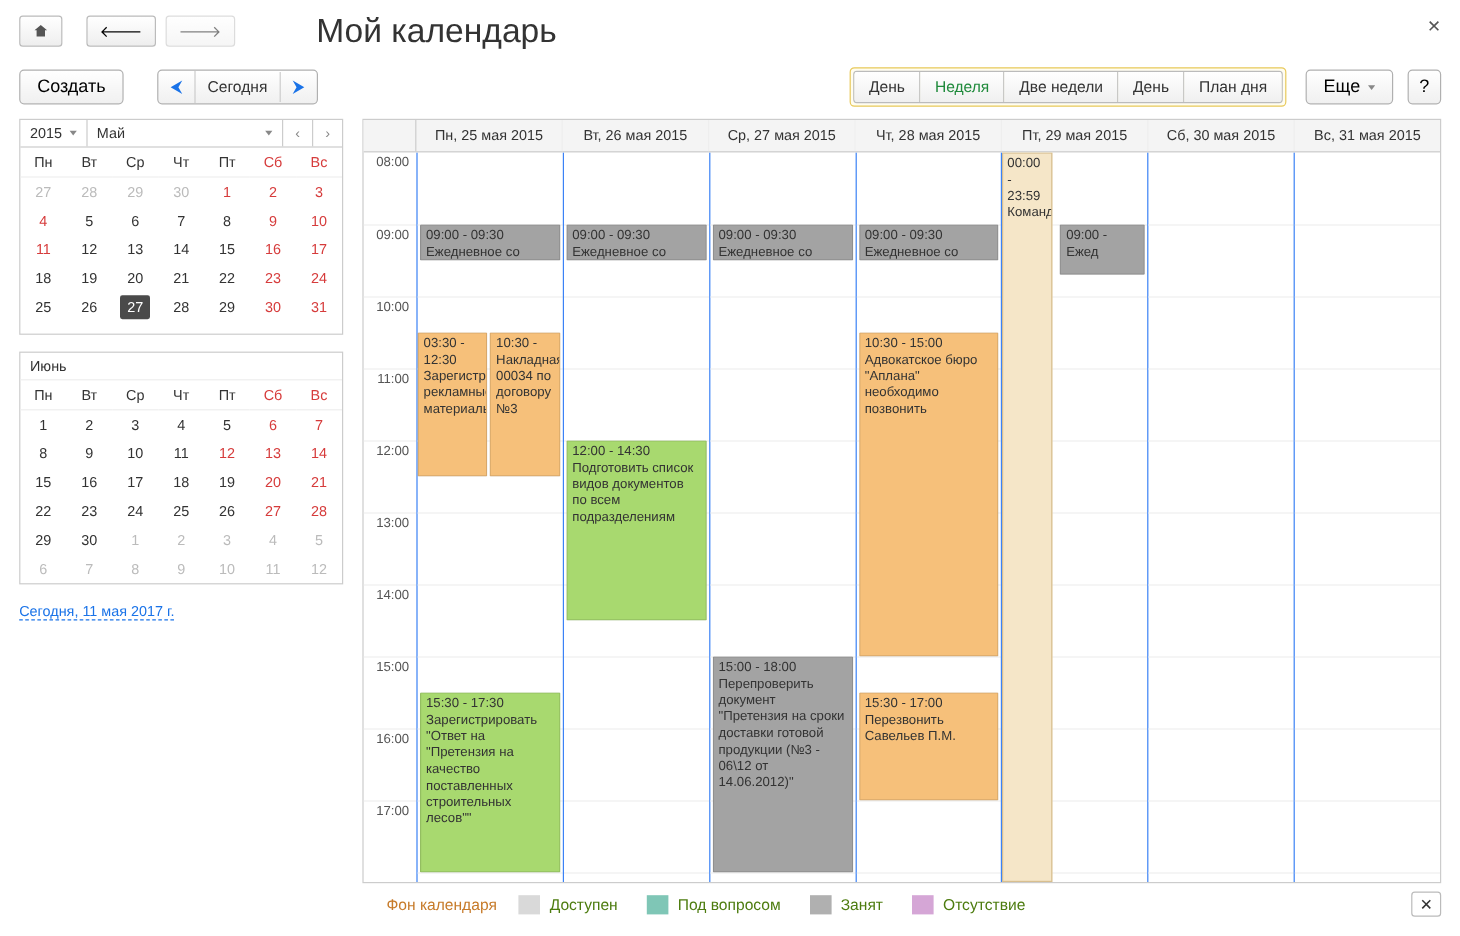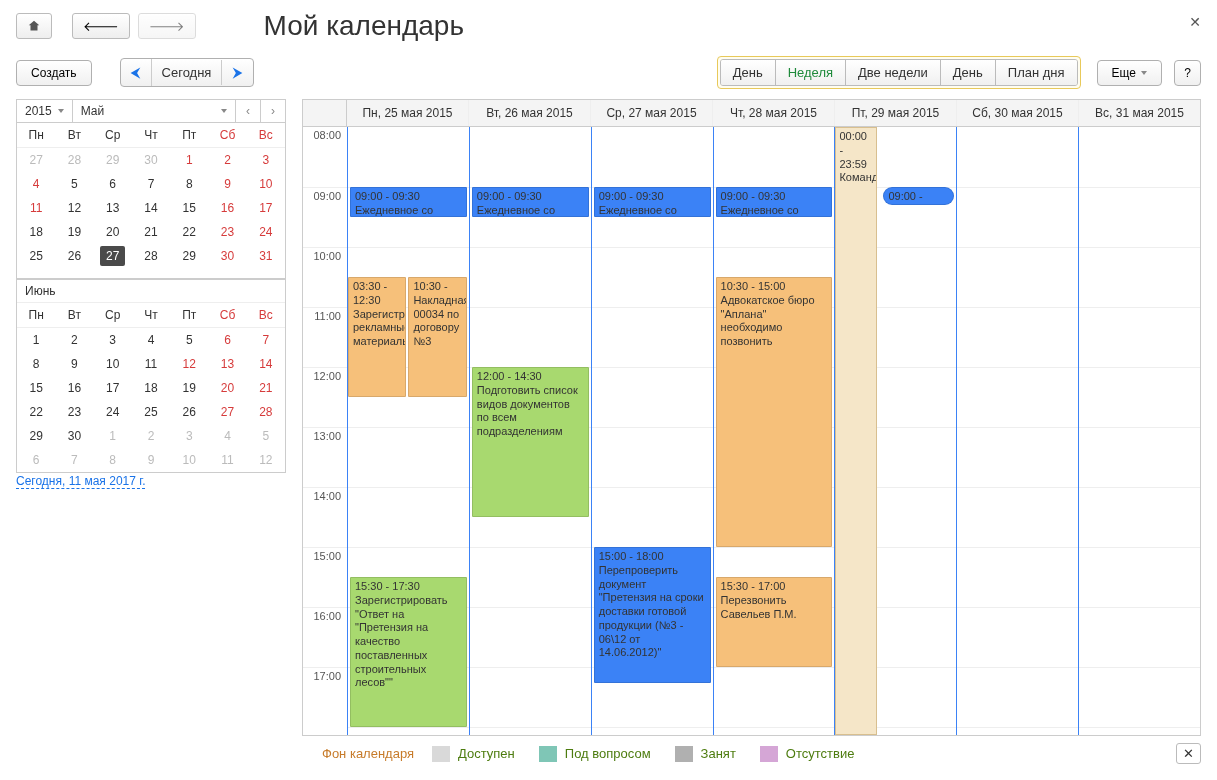--- a/index.html
+++ b/index.html
@@ -5,39 +5,39 @@
 * { box-sizing: border-box; margin: 0; padding: 0; }
 body { font-family: Arial, sans-serif; font-size: 13px; color: #333; background: #fff; width: 1217px; height: 780px; overflow: hidden; position: relative; }
 
 .toolbar { display: flex; align-items: center; padding: 10px 16px; gap: 8px; }
 .nav-btn { border: 1px solid #bbb; background: linear-gradient(#fff,#eee); padding: 4px 10px; border-radius: 3px; cursor: pointer; display: inline-flex; align-items: center; justify-content: center; height: 26px; }
 .nav-btn.disabled { opacity: 0.5; }
 .title { font-size: 28px; margin-left: 60px; }
 .close-x { position: absolute; right: 16px; top: 14px; font-size: 14px; cursor: pointer; color: #555; }
 
 .sub-toolbar { display: flex; align-items: center; padding: 4px 16px 10px; gap: 8px; }
-.btn { border: 1px solid #b0b0b0; background: linear-gradient(#fff,#f0f0f0); padding: 5px 14px; border-radius: 4px; cursor: pointer; font-size: 12px; }
+.btn { border: 1px solid #b0b0b0; background: linear-gradient(#fff,#f0f0f0); padding: 5px 14px; border-radius: 4px; cursor: pointer; font-size: 15px; }
 .nav-group { display: flex; align-items: center; border: 1px solid #b0b0b0; border-radius: 4px; overflow: hidden; background: linear-gradient(#fff,#f0f0f0); margin-left: 20px; }
 .nav-group .seg { padding: 5px 10px; border-right: 1px solid #ccc; cursor: pointer; display: flex; align-items: center; }
 .nav-group .seg:last-child { border-right: none; }
 .arrow-blue { color: #1a73e8; font-size: 14px; }
 
 .view-switch-wrap { display: inline-flex; border: 1px solid #e8c95a; border-radius: 4px; padding: 2px; background: #fffdf0; }
 .view-switch { display: flex; border: 1px solid #bbb; border-radius: 3px; overflow: hidden; }
 .view-switch .seg { padding: 5px 12px; border-right: 1px solid #bbb; cursor: pointer; background: linear-gradient(#fff,#f0f0f0); }
 .view-switch .seg:last-child { border-right: none; }
 .view-switch .seg.active { color: #1f8a3b; font-weight: 500; }
 
 .more-btn { margin-left: 8px; }
 .help-btn { margin-left: 4px; padding: 5px 9px; }
 
 .content { display: flex; padding: 0 16px; gap: 16px; }
 .left-pane { width: 270px; flex-shrink: 0; }
 
-.date-picker { border: 1px solid #ccc; font-size: 12px; }
+.date-picker { border: 1px solid #ccc; font-size: 12px; margin-bottom: 14px; }
 .dp-head { display: flex; border-bottom: 1px solid #ccc; }
 .dp-year, .dp-month { padding: 4px 8px; border-right: 1px solid #ccc; display: flex; align-items: center; gap: 4px; cursor: pointer; }
 .dp-month { flex: 1; }
 .dp-nav { padding: 4px 10px; cursor: pointer; color: #888; border-right: 1px solid #ccc; }
 .dp-nav:last-child { border-right: none; }
 .dp-grid { width: 100%; border-collapse: collapse; }
 .dp-grid th, .dp-grid td { text-align: center; padding: 5px 0; width: 14.28%; border: none; font-weight: normal; font-size: 12px; }
 .dp-grid th { border-bottom: 1px solid #eee; }
 .dp-grid th.wknd, .dp-grid td.wknd { color: #d63b3b; }
 .dp-grid td.dim { color: #bbb; }
@@ -53,21 +53,21 @@
 .time-labels { position: absolute; left: 0; top: 0; width: 44px; }
 .time-label { height: 60px; text-align: right; padding-right: 6px; font-size: 11px; color: #555; border-top: 1px solid #eee; box-sizing: border-box; padding-top: 2px; }
 .time-label:first-child { padding-top: 2px; border-top: none; }
 .grid { position: absolute; left: 44px; right: 0; top: 0; bottom: 0; display: flex; }
 .day-col { flex: 1; border-left: 1px solid #3b82f6; position: relative; }
 .hr-line { position: absolute; left: 0; right: 0; border-top: 1px solid #eee; }
 
 .allday { position: absolute; top: 0; bottom: 0; left: 0; width: 42px; background: #f5e6c8; border: 1px solid #d8bf8f; font-size: 11px; padding: 2px 3px; overflow: hidden; line-height: 1.25; }
 .event { position: absolute; left: 2px; right: 2px; border: 1px solid rgba(0,0,0,.12); font-size: 11px; padding: 2px 4px; overflow: hidden; line-height: 1.25; border-radius: 1px; }
 .event .tm { font-weight: 400; }
-.ev-pink { background: #3b82f6; }
+.ev-pink { background: #a3a3a3; }
 .ev-orange { background: #f6c07a; }
 .ev-green { background: #a8d96f; }
 
 .legend { position: absolute; left: 322px; right: 16px; bottom: 16px; display: flex; align-items: center; gap: 18px; font-size: 13px; }
 .legend-title { color: #c77b2a; }
 .legend-item { display: flex; align-items: center; gap: 8px; color: #4d7c0f; }
 .legend-sw { width: 18px; height: 16px; display: inline-block; }
 .legend-close { margin-left: auto; border: 1px solid #bbb; padding: 2px 6px; border-radius: 3px; cursor: pointer; }
 
 .tri-down { display: inline-block; width: 0; height: 0; border-left: 3px solid transparent; border-right: 3px solid transparent; border-top: 4px solid #888; margin-left: 2px; vertical-align: middle; }
@@ -329,21 +329,21 @@
             <div class="hr-line" style="top: 120px;"></div>
             <div class="hr-line" style="top: 180px;"></div>
             <div class="hr-line" style="top: 240px;"></div>
             <div class="hr-line" style="top: 300px;"></div>
             <div class="hr-line" style="top: 360px;"></div>
             <div class="hr-line" style="top: 420px;"></div>
             <div class="hr-line" style="top: 480px;"></div>
             <div class="hr-line" style="top: 540px;"></div>
             <div class="hr-line" style="top: 600px;"></div>
             <div class="event ev-pink" style="top: 60px; height: 30px;"><div class="tm">09:00 - 09:30</div>Ежедневное со</div>
-            <div class="event ev-pink" style="top: 420px; height: 136px;"><div class="tm">15:00 - 18:00</div>Перепроверить документ "Претензия на сроки доставки готовой продукции (№3 - 06\12 от 14.06.2012)"</div>
+            <div class="event ev-pink" style="top: 420px; height: 180px;"><div class="tm">15:00 - 18:00</div>Перепроверить документ "Претензия на сроки доставки готовой продукции (№3 - 06\12 от 14.06.2012)"</div>
           </div>
           <div class="day-col">
             <div class="hr-line" style="top: 60px;"></div>
             <div class="hr-line" style="top: 120px;"></div>
             <div class="hr-line" style="top: 180px;"></div>
             <div class="hr-line" style="top: 240px;"></div>
             <div class="hr-line" style="top: 300px;"></div>
             <div class="hr-line" style="top: 360px;"></div>
             <div class="hr-line" style="top: 420px;"></div>
             <div class="hr-line" style="top: 480px;"></div>
@@ -358,21 +358,21 @@
             <div class="hr-line" style="top: 120px;"></div>
             <div class="hr-line" style="top: 180px;"></div>
             <div class="hr-line" style="top: 240px;"></div>
             <div class="hr-line" style="top: 300px;"></div>
             <div class="hr-line" style="top: 360px;"></div>
             <div class="hr-line" style="top: 420px;"></div>
             <div class="hr-line" style="top: 480px;"></div>
             <div class="hr-line" style="top: 540px;"></div>
             <div class="hr-line" style="top: 600px;"></div>
             <div class="allday"><div class="tm">00:00 - 23:59</div>Командировка</div>
-            <div class="event ev-pink" style="top: 60px; height: 18px; left: 48px; right: 2px; border-radius: 15px;"><div class="tm">09:00 - </div>Ежед</div>
+            <div class="event ev-pink" style="top: 60px; height: 42px; left: 48px; right: 2px;"><div class="tm">09:00 - </div>Ежед</div>
           </div>
           <div class="day-col">
             <div class="hr-line" style="top: 60px;"></div>
             <div class="hr-line" style="top: 120px;"></div>
             <div class="hr-line" style="top: 180px;"></div>
             <div class="hr-line" style="top: 240px;"></div>
             <div class="hr-line" style="top: 300px;"></div>
             <div class="hr-line" style="top: 360px;"></div>
             <div class="hr-line" style="top: 420px;"></div>
             <div class="hr-line" style="top: 480px;"></div>

